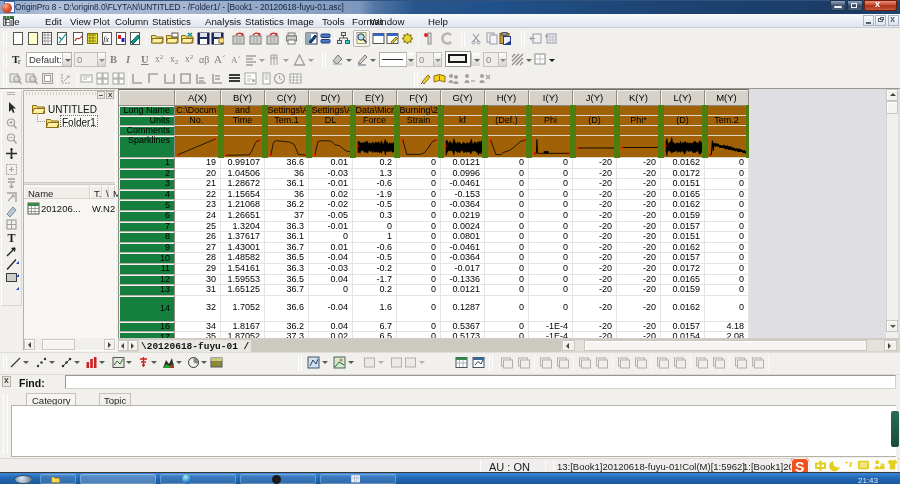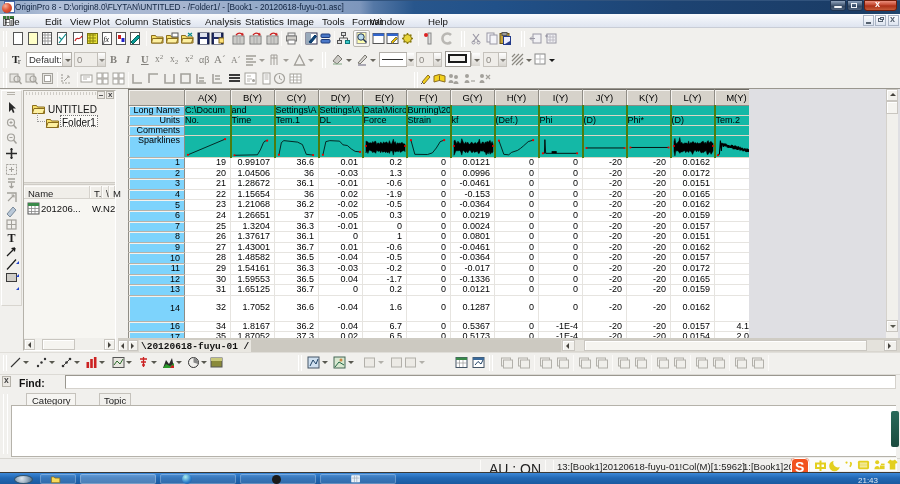--- a/index.html
+++ b/index.html
@@ -1,23 +1,23 @@
 <!DOCTYPE html>
 <html><head><meta charset="utf-8"><style>
 
 *{margin:0;padding:0;box-sizing:border-box;}
 body{font-family:"Liberation Sans",sans-serif;}
 #scr{position:relative;width:900px;height:484px;overflow:hidden;background:#f1f0ed;font-family:"Liberation Sans",sans-serif;}
 #scr div,#scr span,#scr svg,#scr table{position:absolute;}
 .t{white-space:nowrap;}
-table{border-collapse:collapse;table-layout:fixed;margin-left:10px;}
+table{border-collapse:collapse;table-layout:fixed;}
 td{padding:0;overflow:hidden;white-space:nowrap;}
 .hc{background:#d6d2ca;border-right:1px solid #8f8c85;border-bottom:1px solid #8f8c85;box-shadow:inset 1px 1px 0 #f4f2ee;text-align:center;color:#000;}
-.hl{background:#7dd3fc;border-right:1px solid #8f8c85;border-bottom:1px solid #b5b1a9;box-shadow:inset 1px 1px 0 #f4f2ee;text-align:right;padding-right:4px;line-height:9px;}
-.yc{background:#14b8a6;border-right:2px solid #4d7c0f;border-bottom:1px solid #d9d6c4;text-align:left;line-height:9px;}
+.hl{background:#15803d;border-right:1px solid #8f8c85;border-bottom:1px solid #b5b1a9;box-shadow:inset 1px 1px 0 #f4f2ee;text-align:right;padding-right:4px;line-height:9px;}
+.yc{background:#a16207;border-right:6px solid #4d7c0f;border-bottom:1px solid #d9d6c4;text-align:center;line-height:9px;}
 .dc{background:#fff;border-right:1px solid #e6e4e0;border-bottom:1px solid #e6e4e0;text-align:right;padding-right:4px;line-height:9.5px;}
 tr{height:10.6px;}
 
 </style></head><body>
 <div id="scr">
 <div style="left:0px;top:0px;width:900px;height:14px;background:linear-gradient(to right,#8ea4c2 0%,#b0bfd8 6%,#a6b5d0 20%,#8da5c5 33%,#7d96bc 40%,#5578a6 41.5%,#28568c 46%,#215189 55%,#1d4372 75%,#1a3c66 95%,#20456c 100%);border-top:1px solid #31537d;"></div>
 <div style="left:4px;top:1px;width:11px;height:12px;background:#fdfdfd;border:1px solid #4466aa;"></div>
 <div style="left:2px;top:3px;width:10px;height:10px;background:radial-gradient(circle at 35% 30%,#f5b09a 0%,#e05535 45%,#b03018 100%);border-radius:50%;"></div>
 <span class="t" style="left:15px;top:2px;font-size:8.3px;color:#10233f;letter-spacing:-0.05px;">OriginPro 8 - D:\origin8.0\FLYTAN\UNTITLED - /Folder1/ - [Book1 - 20120618-fuyu-01.asc]</span>
 <div style="left:830px;top:0px;width:16px;height:11px;background:linear-gradient(#8fa3bd,#41556f 50%,#2d415c 52%,#51647d);border:1px solid #1e3350;border-radius:0 0 3px 3px;"></div>
@@ -1108,21 +1108,21 @@
 <div style="left:99px;top:393px;width:32px;height:13px;border:1px solid #c5c2bc;border-bottom:none;background:#f1f0ed;"></div>
 <span class="t" style="left:32px;top:395px;font-size:9.5px;color:#222;">Category</span>
 <span class="t" style="left:104px;top:395px;font-size:9.5px;color:#222;">Topic</span>
 <div style="left:11px;top:405px;width:885px;height:52px;background:#fff;border:1px solid #b5b2aa;border-right:none;"></div>
 <div style="left:891px;top:411px;width:8px;height:36px;background:linear-gradient(#2a6a5a,#1a4a3e);border-radius:2px;"></div>
 <div style="left:0px;top:458px;width:900px;height:14px;background:#efeeec;border-top:1px solid #d8d6d1;"></div>
 <div style="left:480px;top:460px;width:1px;height:11px;background:#d8d6d1;border-right:1px solid #fcfbf9;"></div>
 <div style="left:545px;top:460px;width:1px;height:11px;background:#d8d6d1;border-right:1px solid #fcfbf9;"></div>
 <div style="left:553px;top:460px;width:1px;height:11px;background:#d8d6d1;border-right:1px solid #fcfbf9;"></div>
 <div style="left:741px;top:460px;width:1px;height:11px;background:#d8d6d1;border-right:1px solid #fcfbf9;"></div>
-<span class="t" style="left:489px;top:461px;font-size:14px;color:#222;">AU : ON</span>
+<span class="t" style="left:489px;top:461px;font-size:11px;color:#222;">AU : ON</span>
 <span class="t" style="left:557px;top:461px;font-size:9.5px;color:#222;">13:[Book1]20120618-fuyu-01!Col(M)[1:5962]</span>
 <span class="t" style="left:743px;top:461px;font-size:9.5px;color:#222;">1:[Book1]2012</span>
 <div style="left:791px;top:458px;width:106px;height:13px;background:#fcfcfb;border-left:1px solid #d8d6d1;"></div>
 <div style="left:791px;top:458px;width:18px;height:18px;background:#f2511e;border:1.5px solid #fff;border-radius:4px;box-shadow:0 0 1px #c8441a;"></div>
 <span class="t" style="left:795px;top:458.5px;font-size:14px;font-weight:bold;color:#fff;">S</span>
 <svg style="left:814px;top:459px;" width="13" height="13" viewBox="0 0 13 13">
       <path d="M2 4.5 H11 V9 H2 Z M6.5 1.5 V12" stroke="#e3cf1f" stroke-width="2" fill="none"></path>
     </svg>
 <svg style="left:829px;top:459px;" width="13" height="13" viewBox="0 0 13 13">
       <circle cx="5.5" cy="7" r="5.3" fill="#e3cf1f"></circle>

